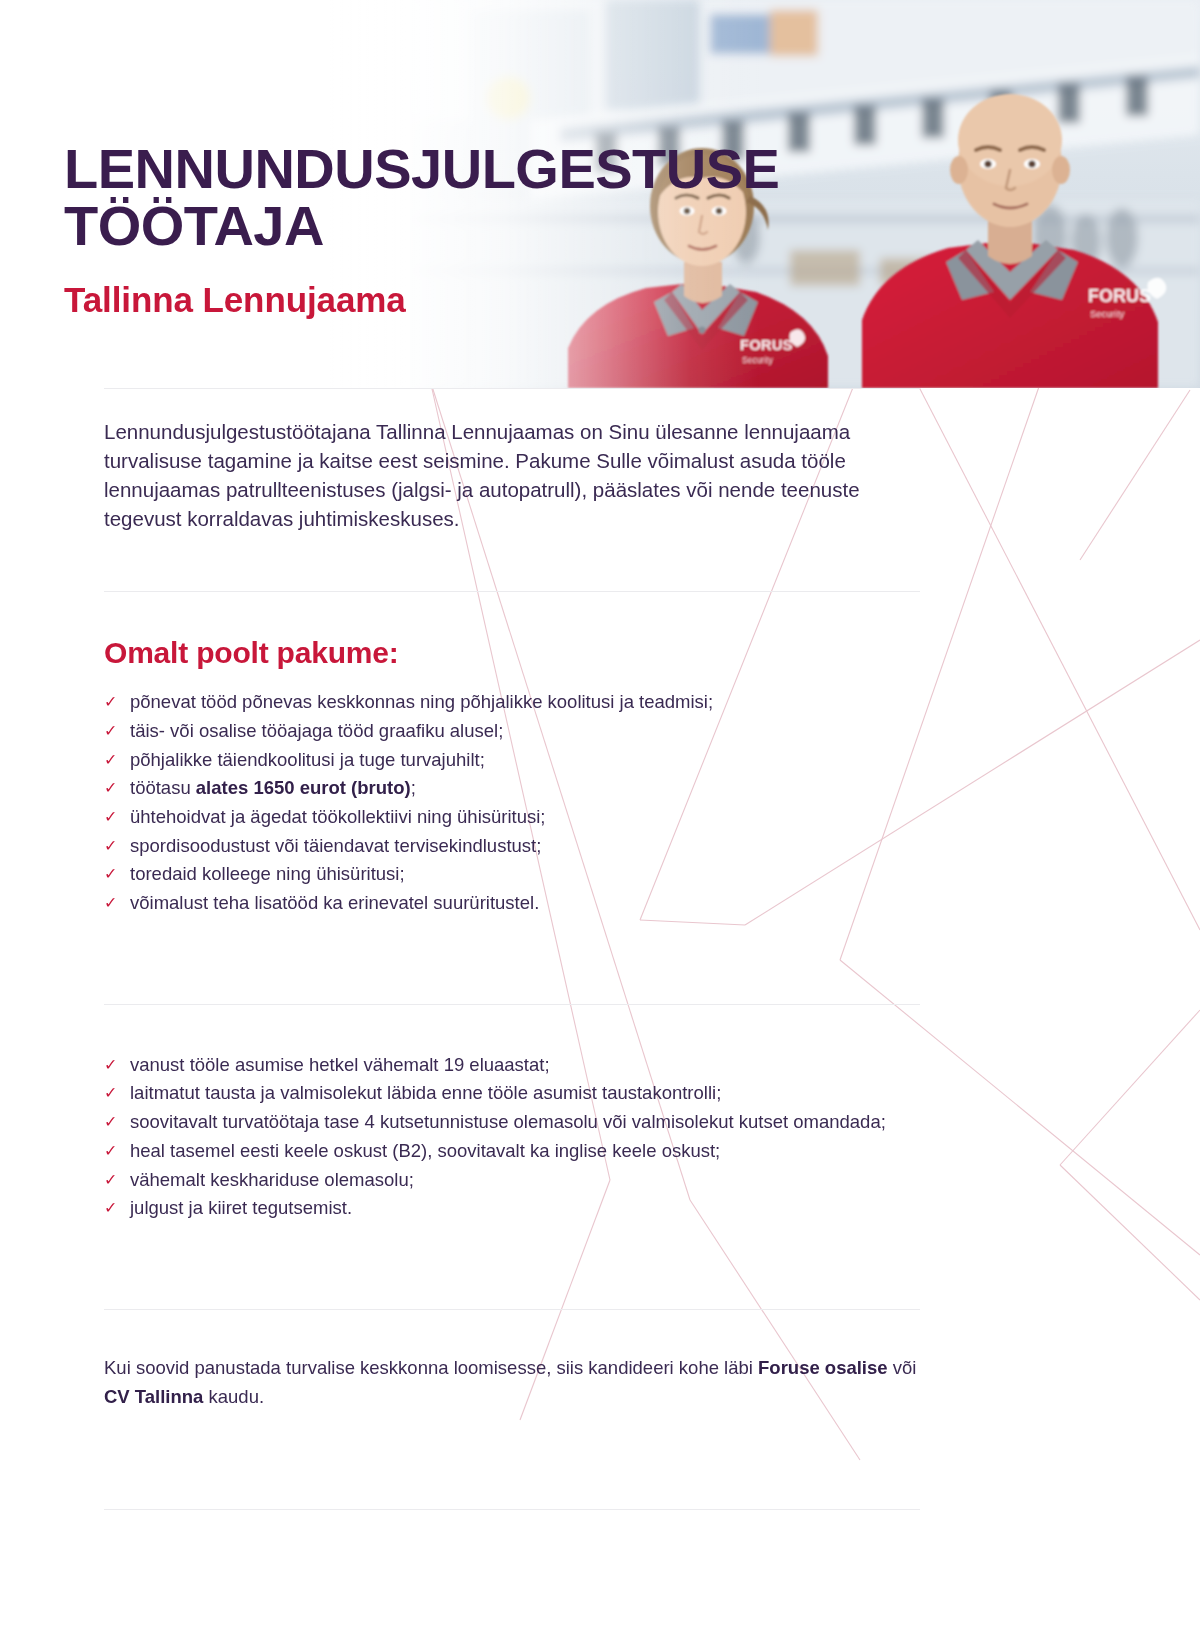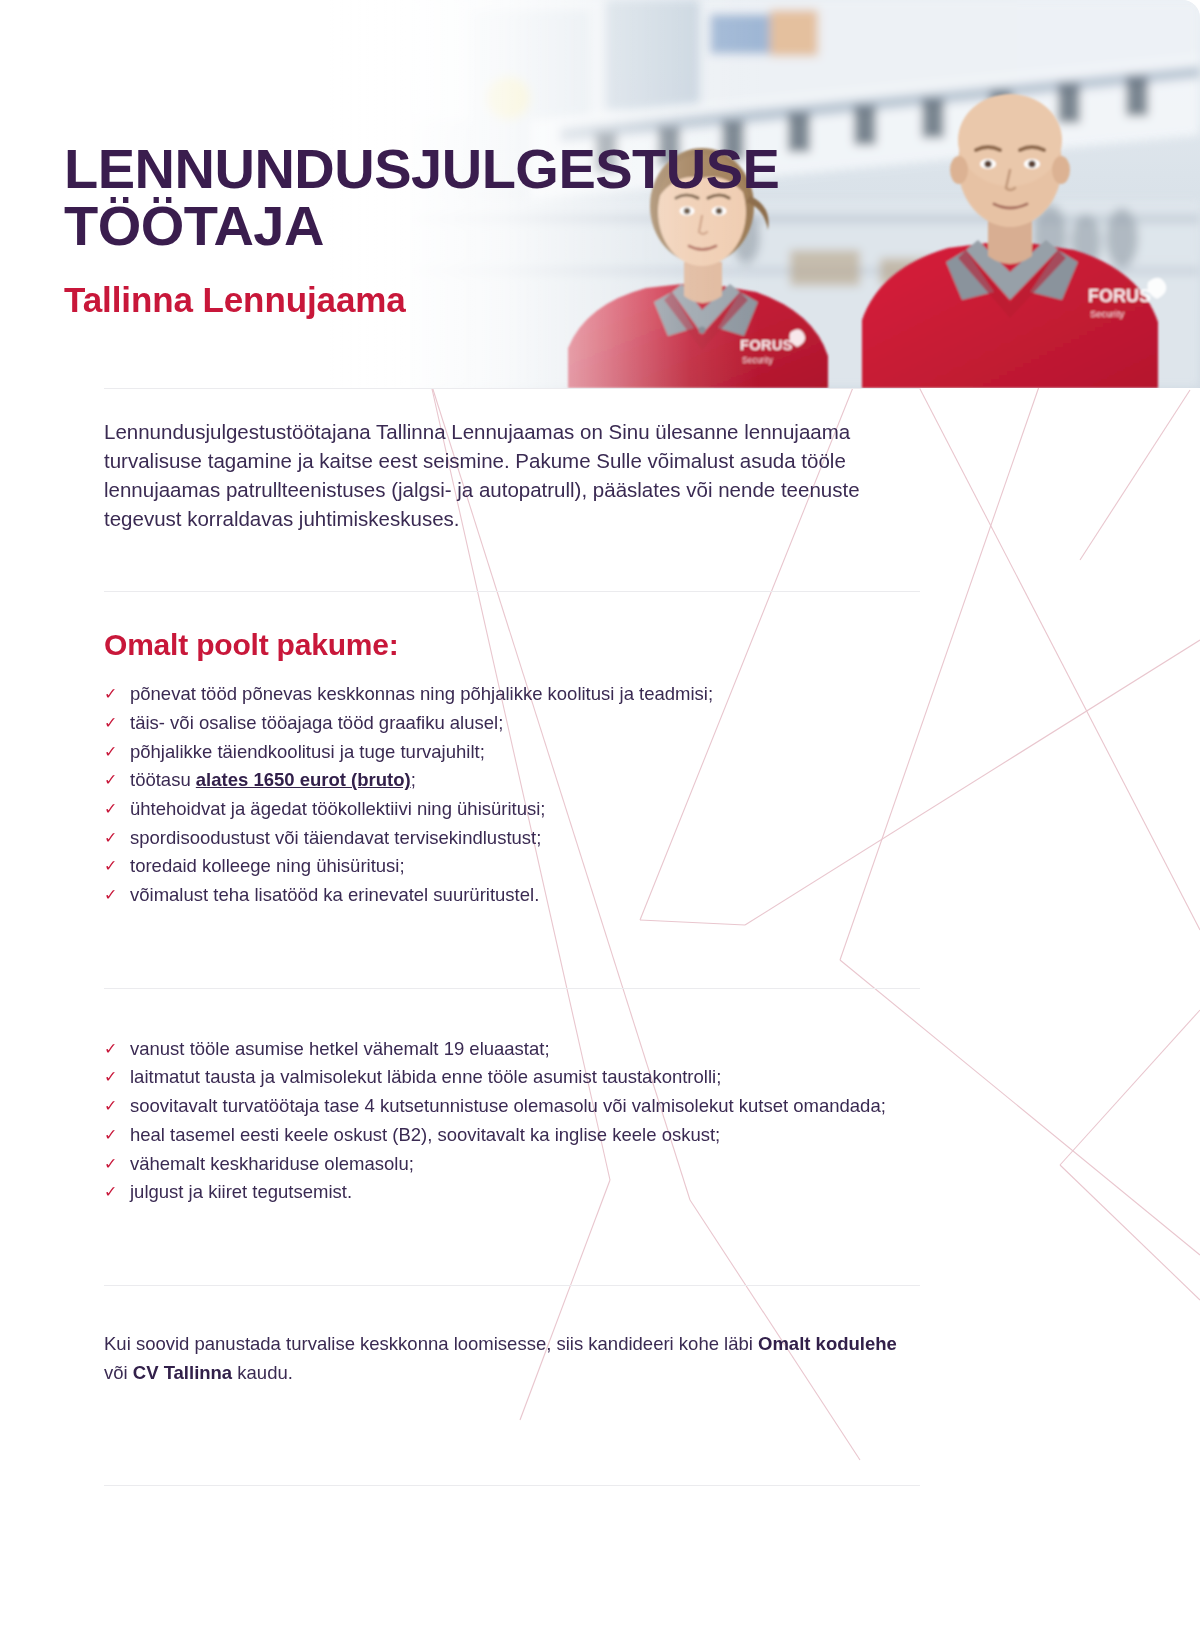--- a/index.html
+++ b/index.html
@@ -11,21 +11,20 @@
     font-family: "Liberation Sans", sans-serif;
     overflow: hidden;
   }
 
   .page {
     position: relative;
     width: 1200px;
     height: 1630px;
     background: #ffffff;
     overflow: hidden;
-    border-radius: 18px;
   }
 
   
   .watermark {
     position: absolute;
     left: 0; top: 0;
     width: 1200px; height: 1630px;
     pointer-events: none;
     z-index: 1;
   }
@@ -102,21 +101,21 @@
   }
 
   .intro {
     margin: 28px 64px 0 64px;
     font-size: 20.5px;
     line-height: 1.42;
     color: #3a2a52;
     max-width: 1072px;
   }
 
-  .section { margin: 8px 64px; }
+  .section { margin: 16px 64px; }
 
   .section-title {
     font-weight: bold;
     font-size: 30px;
     color: #c8173a;
     letter-spacing: -0.2px;
   }
 
   ul.checklist { list-style: none; margin-top: 18px; }
   ul.checklist li {
@@ -126,21 +125,21 @@
     line-height: 1.55;
     color: #3a2a52;
   }
   ul.checklist li .tick {
     position: absolute;
     left: 0; top: 0;
     color: #c8173a;
     font-size: 16px;
     line-height: 1.72;
   }
-  ul.checklist li b { font-weight: bold; color: #32204a; text-decoration: underline; }
+  ul.checklist li b { font-weight: bold; color: #32204a; }
 
   .footer-text {
     margin: 0 64px;
     font-size: 18.5px;
     line-height: 1.55;
     color: #3a2a52;
   }
   .footer-text b { font-weight: bold; color: #32204a; }
   .footer-text + .footer-text { margin-top: 22px; }
 
@@ -359,20 +358,20 @@
           <li><span class="tick">✓</span>heal tasemel eesti keele oskust (B2), soovitavalt ka inglise keele oskust;</li>
           <li><span class="tick">✓</span>vähemalt keskhariduse olemasolu;</li>
           <li><span class="tick">✓</span>julgust ja kiiret tegutsemist.</li>
         </ul>
     </div>
 
     <div class="spacer-xl"></div>
     <div class="divider"></div>
     <div class="spacer-md"></div>
 
-    <p class="footer-text" id="apply-paragraph"><span>Kui soovid panustada turvalise keskkonna loomisesse, siis kandideeri kohe läbi </span><b>Omalt kodulehe</b><span> või </span><b>CV Tallinna</b><span> kaudu.</span></p>
+    <p class="footer-text" id="apply-paragraph"><span>Kui soovid panustada turvalise keskkonna loomisesse, siis kandideeri kohe läbi </span><b>Foruse osalise</b><span> või </span><b>CV Tallinna</b><span> kaudu.</span></p>
 
     <div class="spacer-xl"></div>
     <div class="spacer-sm"></div>
     <div class="divider"></div>
   </div>
 
 </div>
 
 </body></html>

